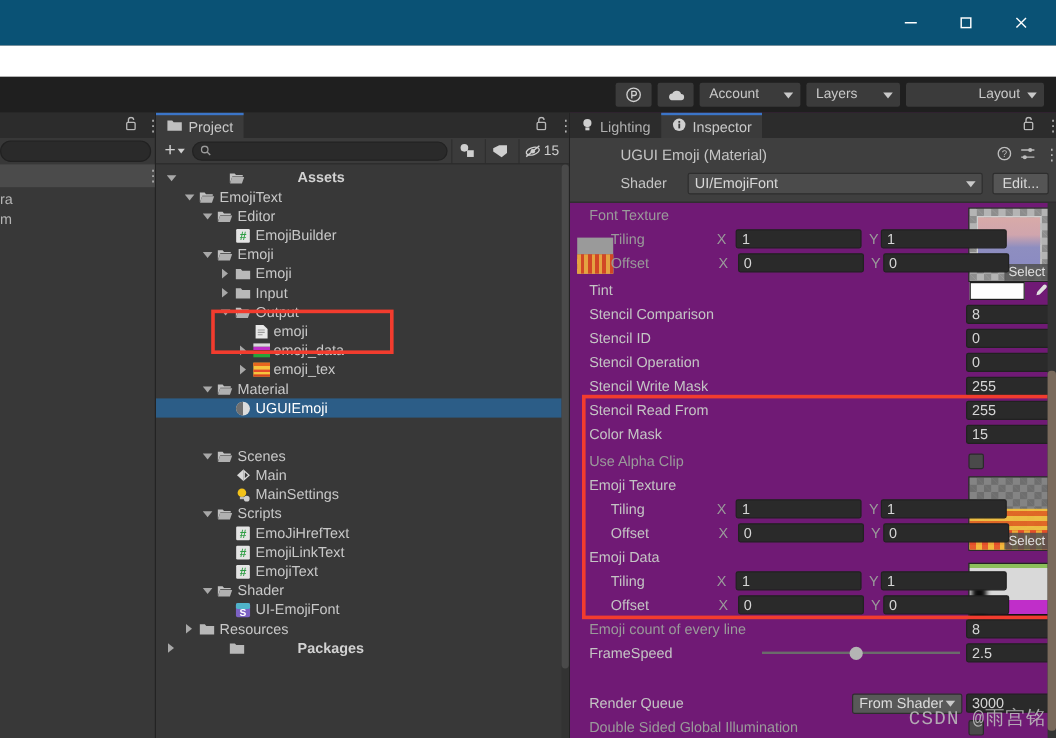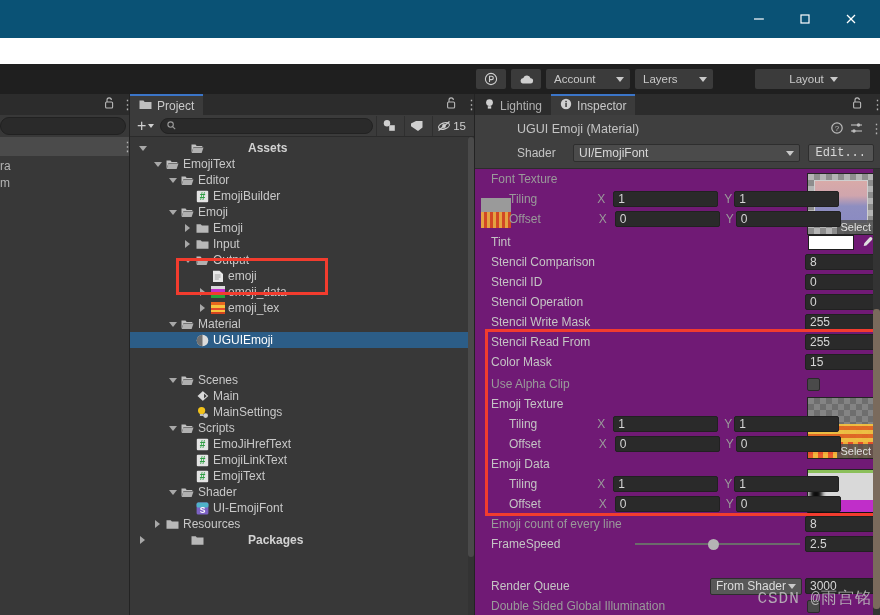--- a/index.html
+++ b/index.html
@@ -40,21 +40,21 @@
     display: flex; align-items: center; justify-content: center;
   }
   .tb-drop {
     height: 20px; background: #3b3b3b; border-radius: 2px;
     display: flex; align-items: center; padding: 0 6px;
     color: #c9c9c9; font-size: 11.5px; gap: 6px;
   }
   .tb-drop .lbl { white-space: nowrap; }
   .tb-drop.account { width: 84px; justify-content: space-between; }
   .tb-drop.layers  { width: 78px; justify-content: space-between; }
-  .tb-drop.layout  { width: 115px; justify-content: center; margin-left: 37px; }
+  .tb-drop.layout  { width: 115px; justify-content: flex-end; }
   .caret {
     width: 0; height: 0;
     border-left: 4px solid transparent; border-right: 4px solid transparent;
     border-top: 5px solid #c9c9c9;
   }
 
   
   .body-wrap { display: flex; height: 521px; }
 
   
@@ -191,21 +191,21 @@
   .shader-lbl { font-size: 12px; color: #c4c4c4; width: 48px; }
   .shader-drop {
     flex: 1; height: 18px; background: #4b4b4b; border: 1px solid #2e2e2e;
     border-radius: 2px; display: flex; align-items: center;
     padding: 0 5px; font-size: 12px; color: #d8d8d8;
   }
   .shader-drop .caret { margin-left: auto; }
   .edit-btn {
     height: 18px; background: #555; border: 1px solid #2e2e2e; border-radius: 2px;
     padding: 0 7px; display: flex; align-items: center;
-    font-size: 12px; color: #d8d8d8; font-family: Liberation Mono, monospace;
+    font-size: 12px; color: #d8d8d8;
   }
 
   .insp-body { flex: 1; position: relative; overflow: hidden; }
 
   .prow {
     display: flex; align-items: center; height: 20px;
     padding-left: 16px; font-size: 12px; color: #c4c4c4;
     position: relative;
   }
   .prow .plabel { flex: 0 0 auto; }

